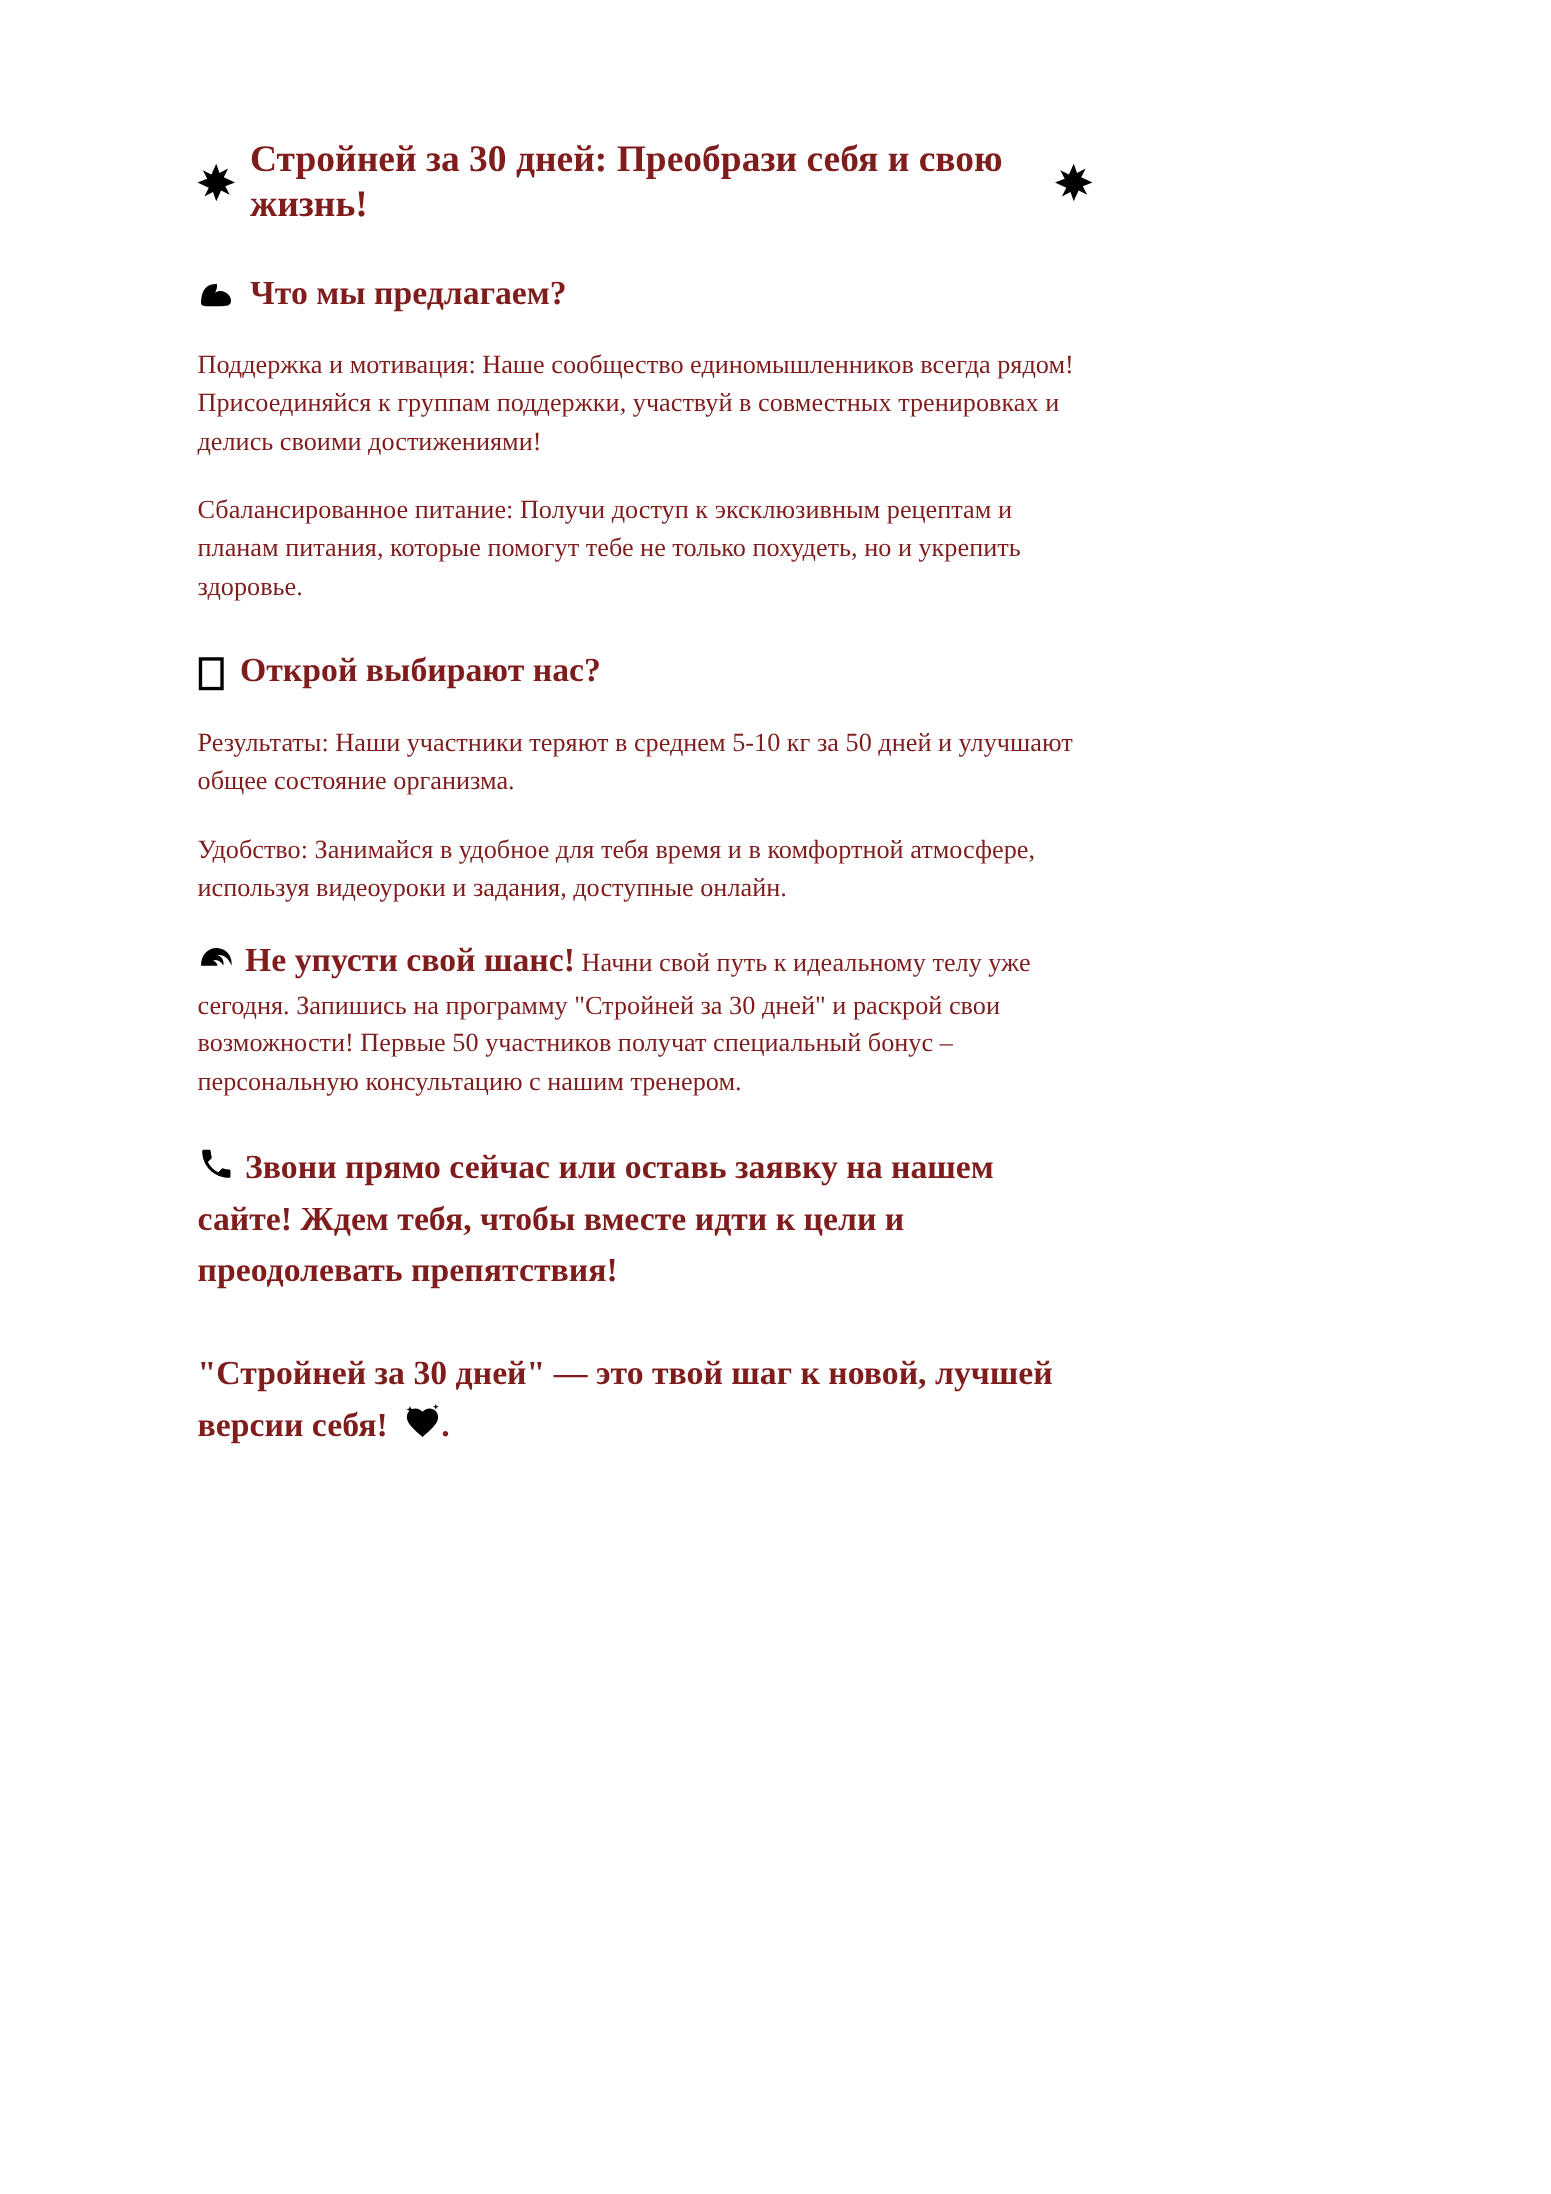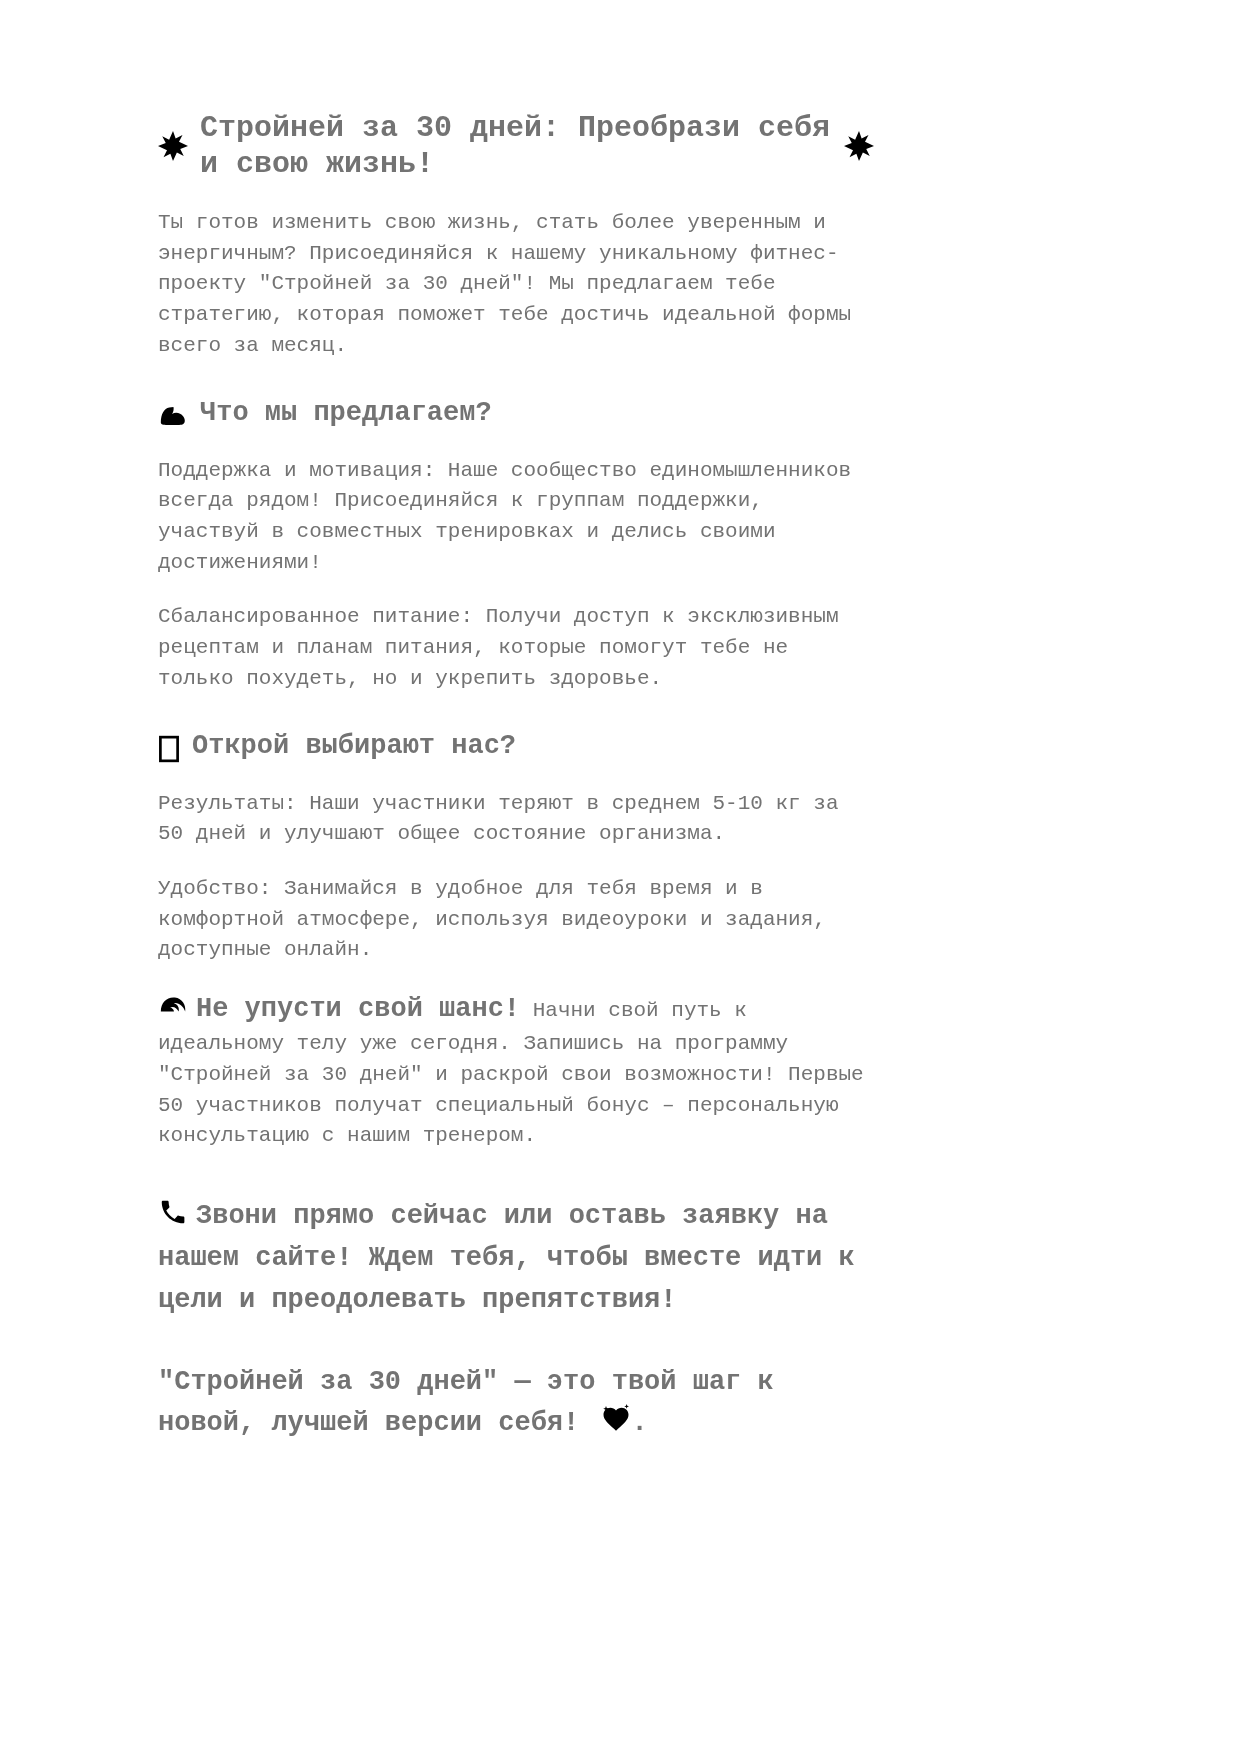--- a/index.html
+++ b/index.html
@@ -2,22 +2,22 @@
 <html><head>
 <meta charset="utf-8">
 <style>
   html,body{margin:0;padding:0;background:#ffffff;}
   .page{
     width:1079px;
     height:1755px;
     box-sizing:border-box;
     background:#ffffff;
     padding:110px 205px 0 158px;
-    font-family:Liberation Mono, monospace;
-    color:#737373;
+    font-family:Liberation Serif, serif;
+    color:#7f1d1d;
     overflow:hidden;
   }
   h1.doc-title{
     font-size:30px;
     font-weight:bold;
     margin:0 0 26px 0;
     display:flex;
     align-items:center;
     gap:12px;
     line-height:1.2;
@@ -40,21 +40,21 @@
     margin-top:22px;
   }
   .chance-head{
     font-size:27px;
     font-weight:bold;
   }
   p.cta{
     font-size:27px;
     font-weight:bold;
     line-height:1.55;
-    margin:44px 0 0 0;
+    margin:32px 0 0 0;
   }
   p.closing{
     font-size:27px;
     font-weight:bold;
     line-height:1.55;
     margin:40px 0 0 0;
   }
   .icon{
     display:inline-flex;
     width:30px;
@@ -81,21 +81,20 @@
         </svg>
     </span>
     <span>Стройней за 30 дней: Преобрази себя и свою жизнь!</span>
     <span class="icon">
       <svg viewBox="0 0 24 24">
           <path d="M12 0l2.1 5.9 5.5-2.8-2.8 5.5L24 12l-6.2 2.4 2.8 5.5-5.5-2.8L12 24l-2.1-5.9-5.5 2.8 2.8-5.5L0 12l6.2-2.4-2.8-5.5 5.5 2.8z"></path>
         </svg>
     </span>
   </h1>
 
-  <p class="body">Ты готов изменить свою жизнь, стать более уверенным и энергичным? Присоединяйся к нашему уникальному фитнес-проекту "Стройней за 30 дней"! Мы предлагаем тебе стратегию, которая поможет тебе достичь идеальной формы всего за месяц.</p>
 
   <h2 class="section-heading">
     <span class="icon">
       <svg viewBox="0 0 32 24">
           <path d="M3 20c0-9 3.5-15 9-16l4.5-.5c.6 2.5-.2 5.5-1.5 7.5 3.5-2.5 9-1.5 12 2.5 2.5 3.5 2 7.5-1 8.5-2 .7-17 1-20 .5-2-.3-3-1.3-3-2.5z"></path>
         </svg>
     </span>
     <span>Что мы предлагаем?</span>
   </h2>
 

